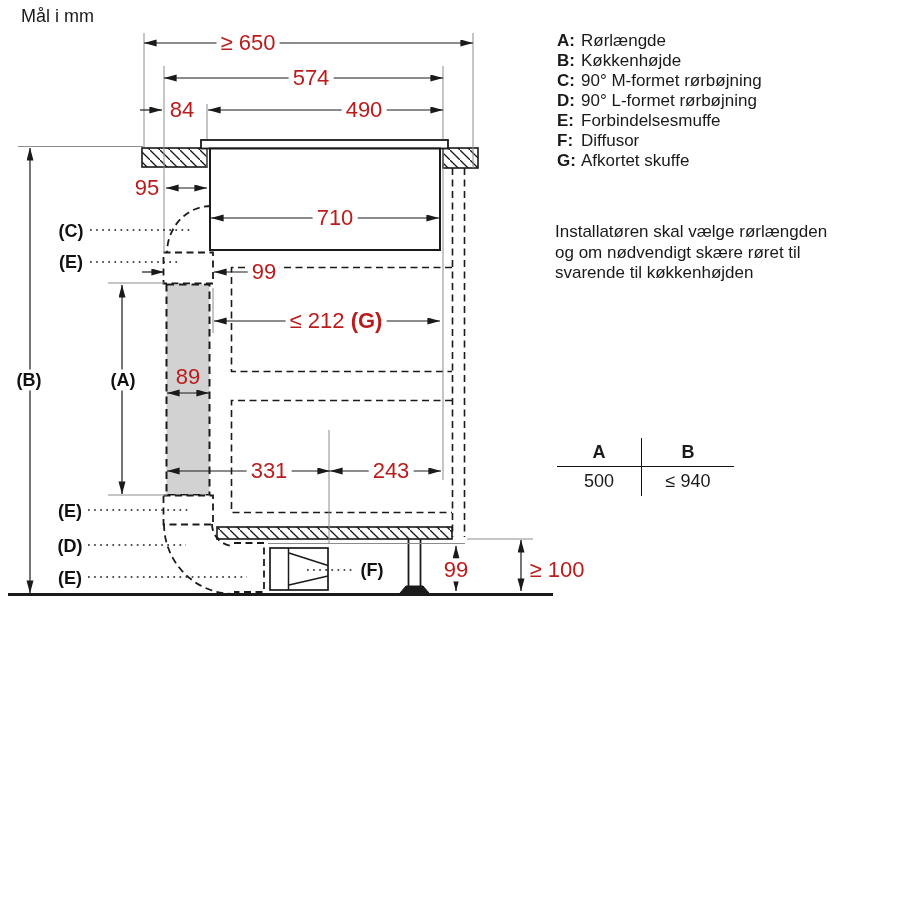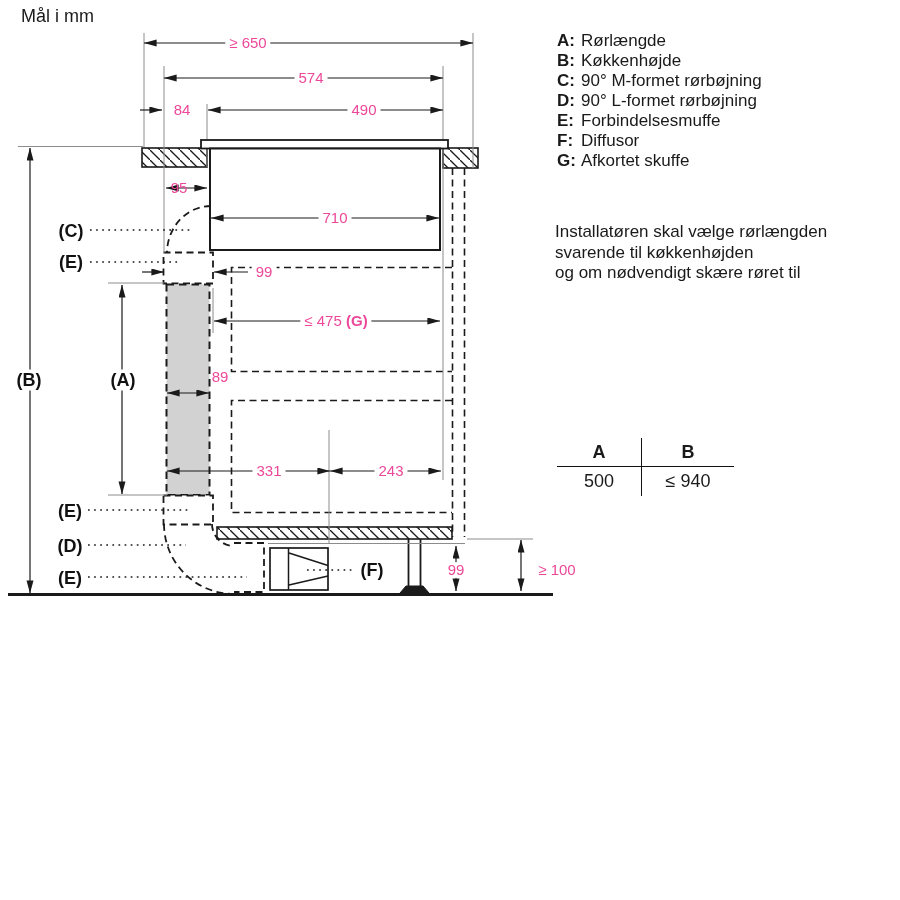--- a/index.html
+++ b/index.html
@@ -1,21 +1,21 @@
 <!DOCTYPE html>
 <html><head>
 <meta charset="utf-8">
 <style>
   html,body{margin:0;padding:0;background:#fff;}
   .page{position:relative;width:900px;height:900px;background:#fff;overflow:hidden;
         font-family:"Liberation Sans","DejaVu Sans",sans-serif;color:#1a1a1a;}
   svg.draw{position:absolute;left:0;top:0;z-index:1;}
-  .lbl{position:absolute;transform:translate(-50%,-50%);z-index:2;font-size:15px;
-       line-height:1.05;background:#fff;padding:0 4px;white-space:nowrap;color:#ec4899;}
-  .lbl.nobg{background:transparent;padding:0;margin-left:32px;}
+  .lbl{position:absolute;transform:translate(-50%,-50%);z-index:2;font-size:22px;
+       line-height:1.05;background:#fff;padding:0 4px;white-space:nowrap;color:#b91c1c;}
+  .lbl.nobg{background:transparent;padding:0;}
   .callout{position:absolute;transform:translate(-50%,-50%);z-index:2;font-size:18px;
        font-weight:bold;background:#fff;padding:0 2px;white-space:nowrap;color:#111;}
   .title{position:absolute;left:21px;top:6px;font-size:18px;z-index:2;}
   .legend{position:absolute;left:557px;top:31px;z-index:2;font-size:17px;line-height:20px;}
   .legend .row{display:flex;}
   .legend .k{font-weight:bold;width:24px;flex:0 0 24px;}
   .note{position:absolute;left:555px;top:222px;z-index:2;font-size:17px;line-height:20.5px;}
   .spec{position:absolute;left:557px;top:438px;z-index:2;font-size:18px;border-collapse:collapse;}
   .spec td{text-align:center;vertical-align:middle;}
   .spec .ca{width:82px;}
@@ -151,22 +151,22 @@
         <span>Diffusor</span>
       </div>
     <div class="row">
         <span class="k">G:</span>
         <span>Afkortet skuffe</span>
       </div>
   </div>
 
   <div class="note">
     <div>Installatøren skal vælge rørlængden</div>
+    <div>og om nødvendigt skære røret til</div>
     <div>svarende til køkkenhøjden</div>
-    <div>og om nødvendigt skære røret til</div>
   </div>
 
   <table class="spec">
     <tbody>
         <tr class="hdr">
       <td class="ca">A</td>
       <td class="cb">B</td>
     </tr>
     <tr class="r1">
       <td class="ca">500</td>
@@ -175,21 +175,21 @@
   </tbody>
     </table>
 
   <div class="lbl" style="left:248px;top:43px;">≥ 650</div>
   <div class="lbl" style="left:311px;top:78px;">574</div>
   <div class="lbl" style="left:182px;top:110px;">84</div>
   <div class="lbl" style="left:364px;top:110px;">490</div>
   <div class="lbl nobg" style="left:147px;top:188px;">95</div>
   <div class="lbl" style="left:335px;top:218px;">710</div>
   <div class="lbl" style="left:264px;top:272px;">99</div>
-  <div class="lbl" style="left:336px;top:321px;"><span>≤ 475</span> <span class="bold">(G)</span></div>
+  <div class="lbl" style="left:336px;top:321px;"><span>≤ 212</span> <span class="bold">(G)</span></div>
   <div class="lbl nobg" style="left:188px;top:377px;">89</div>
   <div class="lbl" style="left:269px;top:471px;">331</div>
   <div class="lbl" style="left:391px;top:471px;">243</div>
   <div class="lbl" style="left:456px;top:570px;">99</div>
   <div class="lbl" style="left:517px;top:570px;margin-left:40px;">≥ 100</div>
 
   <div class="callout" style="left:71px;top:231px;">(C)</div>
   <div class="callout" style="left:71px;top:262px;">(E)</div>
   <div class="callout" style="left:29px;top:380px;">(B)</div>
   <div class="callout" style="left:123px;top:380px;">(A)</div>

